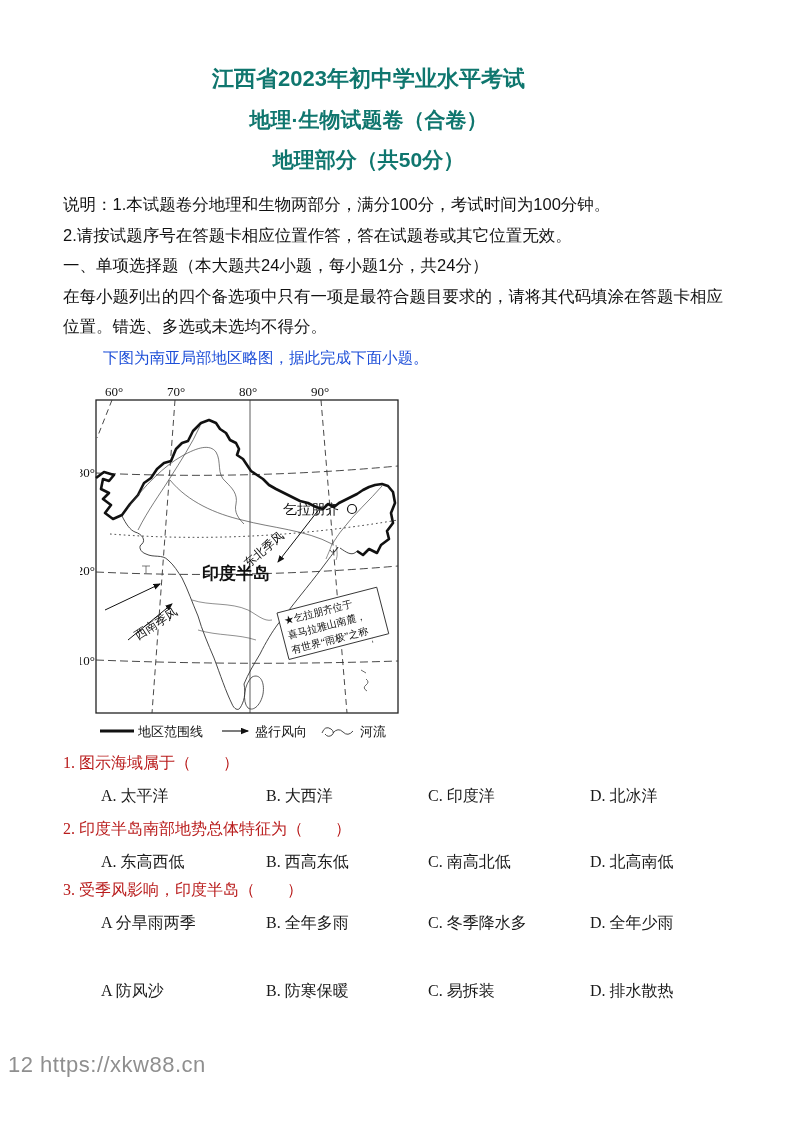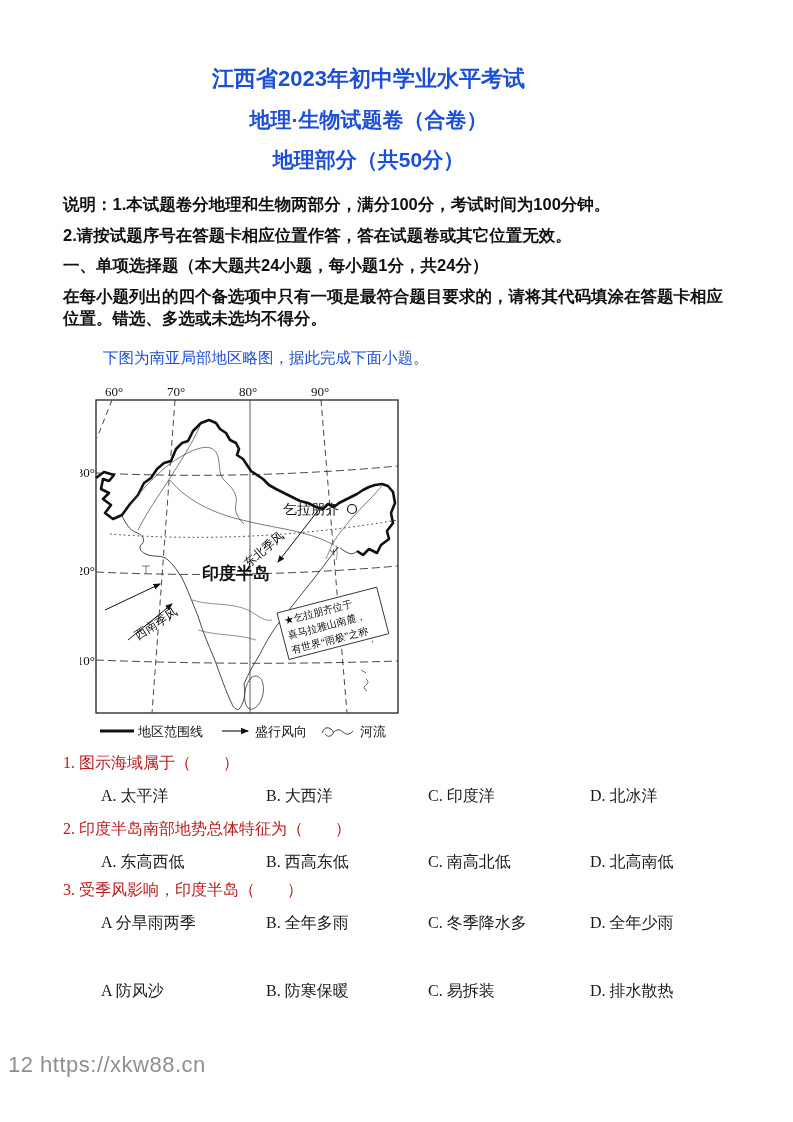--- a/index.html
+++ b/index.html
@@ -6,25 +6,25 @@
   .page{
     position:relative;
     width:793px;height:1122px;
     background:#ffffff;
     margin:0 auto;
     overflow:hidden;
     font-family:"Liberation Serif","DejaVu Serif",serif;
     color:#141414;
   }
   .abs{position:absolute;left:63px;width:672px;}
-  .title{position:absolute;left:0;width:737px;text-align:center;font-family:"Liberation Sans","DejaVu Sans",sans-serif;font-weight:700;color:#1d4ed8;}
+  .title{position:absolute;left:0;width:737px;text-align:center;font-family:"Liberation Sans","DejaVu Sans",sans-serif;font-weight:700;color:#0f766e;}
   .t1{top:64px;font-size:22px;}
   .t2{top:106px;font-size:21px;}
   .t3{top:146px;font-size:21px;}
-  .boldline{font-family:"Liberation Sans","DejaVu Sans",sans-serif;font-weight:700;font-size:16.5px;color:#111;}
+  .boldline{font-family:"Liberation Sans","DejaVu Sans",sans-serif;font-weight:400;font-size:16.5px;color:#111;}
   .kai{font-size:15.5px;color:#1d4ed8;padding-left:40px;font-style:normal;}
   .q{font-size:16px;color:#b91c1c;}
   .opts{display:grid;grid-template-columns:165px 162px 162px auto;font-size:16px;color:#1a1a1a;padding-left:6px;margin-left:32px;}
   .mapwrap{position:absolute;left:80px;top:382px;width:340px;height:368px;}
   .footer{
     position:absolute;top:1052px;left:8px;width:793px;
     color:#8f8f8f;
     font-family:"Liberation Sans","DejaVu Sans",sans-serif;
     font-size:22px;letter-spacing:0.5px;
   }
@@ -36,21 +36,21 @@
 <div class="page">
 
   <div class="title t1">江西省2023年初中学业水平考试</div>
   <div class="title t2">地理·生物试题卷（合卷）</div>
   <div class="title t3">地理部分（共50分）</div>
 
   <div class="abs boldline" style="top:194px">说明：1.本试题卷分地理和生物两部分，满分100分，考试时间为100分钟。</div>
   <div class="abs boldline" style="top:225px">2.请按试题序号在答题卡相应位置作答，答在试题卷或其它位置无效。</div>
   <div class="abs boldline" style="top:255px">一、单项选择题（本大题共24小题，每小题1分，共24分）</div>
   <div class="abs boldline" style="top:286px">在每小题列出的四个备选项中只有一项是最符合题目要求的，请将其代码填涂在答题卡相应</div>
-  <div class="abs boldline" style="top:308px">位置。错选、多选或未选均不得分。</div>
+  <div class="abs boldline" style="top:316px">位置。错选、多选或未选均不得分。</div>
 
   <div class="abs kai" style="top:348px">下图为南亚局部地区略图，据此完成下面小题。</div>
 
   <div class="mapwrap">
     <svg width="340" height="368" viewBox="0 0 340 368">
       <defs>
         <marker id="arr" markerWidth="9" markerHeight="8" refX="6.5" refY="3" orient="auto">
           <path d="M0,0 L7.5,3 L0,6 z" fill="#111"></path>
         </marker>
       </defs>

